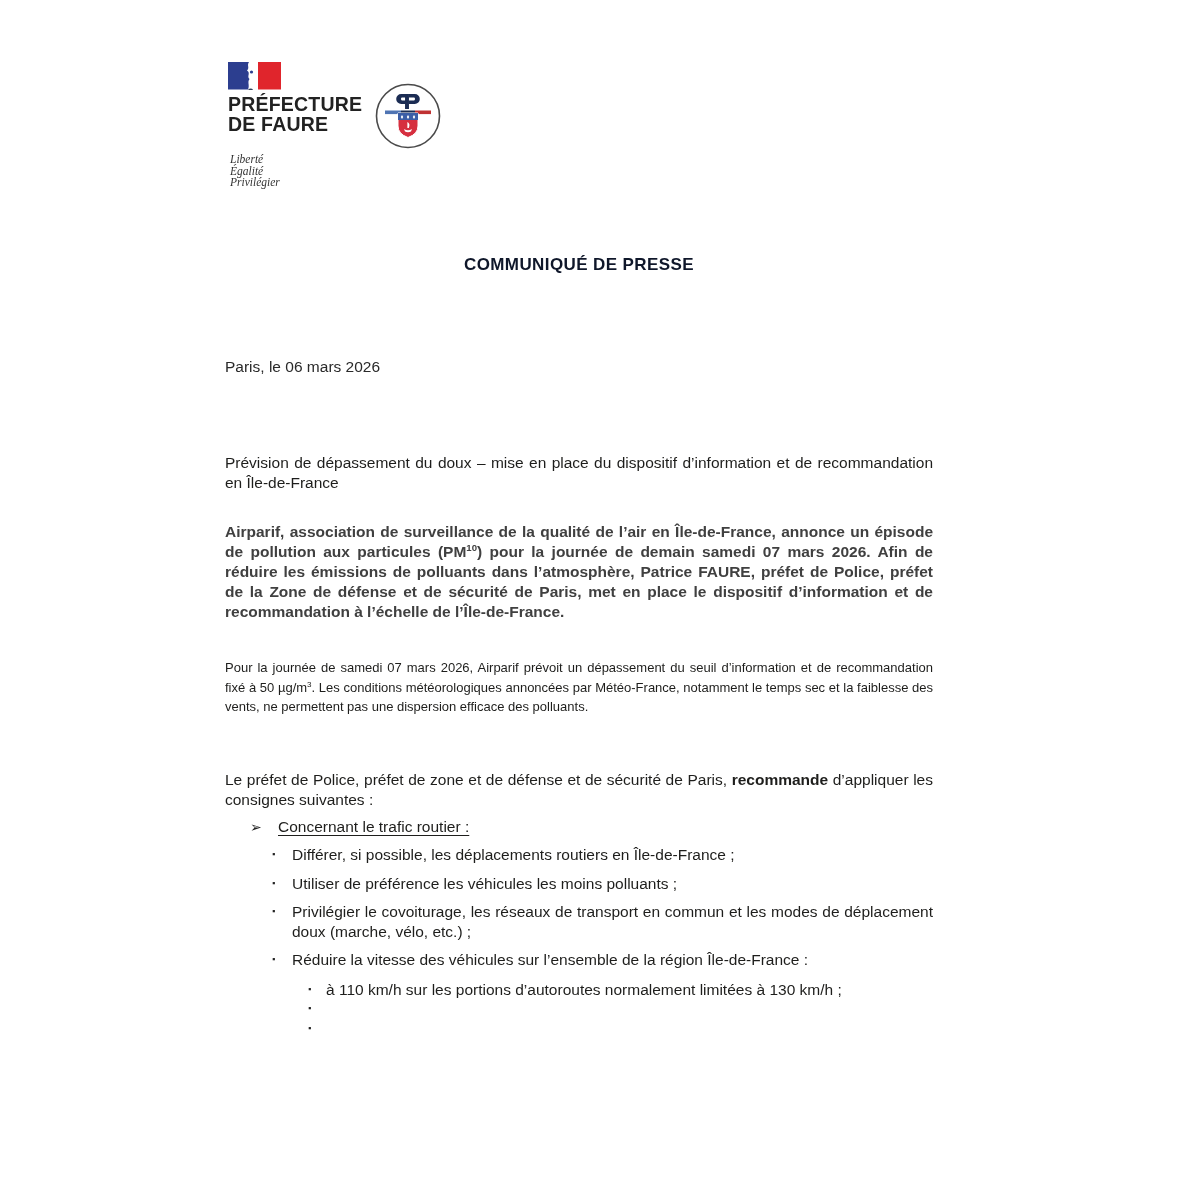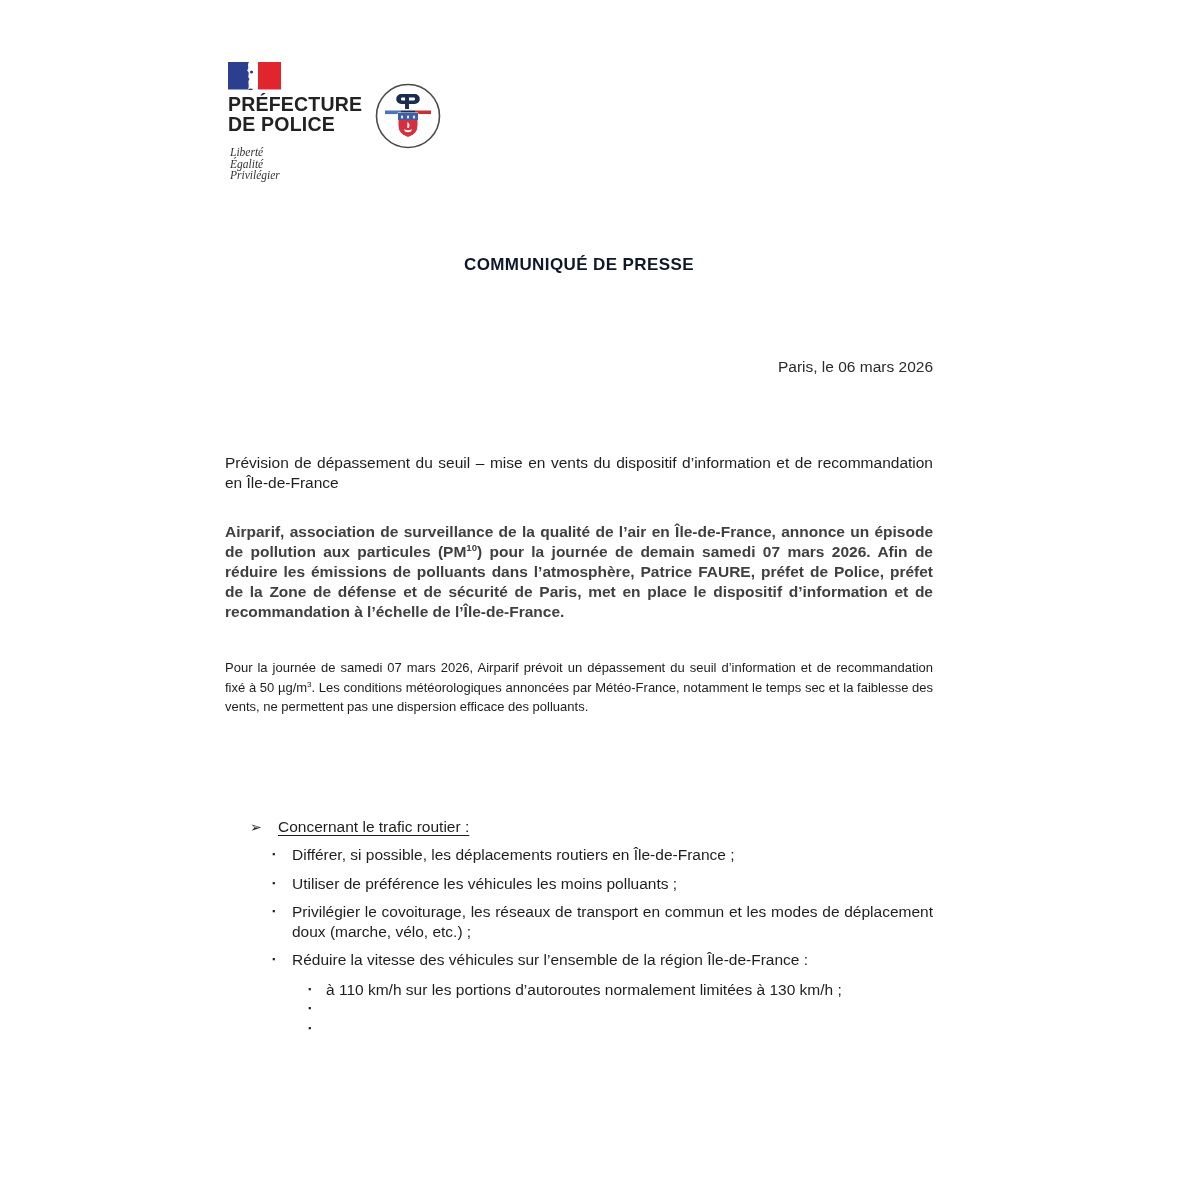--- a/index.html
+++ b/index.html
@@ -13,29 +13,29 @@
   }
   
   .gov-block{position:absolute;left:228px;top:62px;}
   .flag{position:relative;width:53px;height:28px;}
   .agency-name{
     margin-top:4px;
     font-weight:700;font-size:19.5px;line-height:20px;
     letter-spacing:.2px;color:#222;
   }
   .motto{
-    margin-top:13px;margin-left:2px;
+    margin-top:20px;margin-left:2px;
     font-family:"Liberation Serif","DejaVu Serif",serif;
     font-style:italic;font-size:11.5px;line-height:11.5px;color:#333;
   }
   .pp-logo{position:absolute;left:374px;top:82px;width:68px;height:68px;}
   
   .col{position:absolute;left:225px;width:708px;}
   .doc-type{top:255px;text-align:center;font-weight:700;font-size:17px;letter-spacing:.4px;color:#0f172a;}
-  .dateline{top:358px;text-align:right;font-size:15.5px;color:#2a2a2a;}
+  .dateline{top:358px;text-align:left;font-size:15.5px;color:#2a2a2a;}
   .main-title{top:418px;font-weight:700;font-size:16px;color:#161616;letter-spacing:.2px;}
   .subtitle{top:453px;font-size:15.5px;line-height:19.5px;text-align:justify;}
   .lead{top:522px;font-weight:700;font-size:15.5px;line-height:20px;text-align:justify;color:#404040;}
   .para-forecast{top:658px;font-size:13px;line-height:19.5px;text-align:justify;}
   .para-recommend{top:770px;font-size:15.5px;line-height:19.5px;text-align:justify;}
   .para-recommend b{font-weight:700;}
   sup{font-size:62%;line-height:0;vertical-align:super;}
   
   .traffic-heading{top:817px;display:flex;font-size:15.5px;line-height:20px;}
   .traffic-heading .arrow{width:28px;padding-left:25px;flex:none;font-size:14px;color:#222;}
@@ -60,21 +60,21 @@
     <div class="flag">
       <svg width="53" height="28" viewBox="0 0 53 28">
         <path d="M0,0 H21 C18.5,3.5 22,5.5 19,8.5 C23,11 18.5,14.5 21.5,17 C19,20 22,23 20,27.5 H0 Z" fill="#2c3e8f"></path>
         <rect x="30" y="0" width="23" height="27.5" fill="#e0252c"></rect>
         <circle cx="23.5" cy="10" r="1.6" fill="#2c3e8f"></circle>
         <path d="M20,27.5 q3,-2 5,0 q-2,2 -5,0 Z" fill="#30415c"></path>
       </svg>
     </div>
     <div class="agency-name">
       <div>PRÉFECTURE</div>
-      <div>DE POLICE</div>
+      <div>DE FAURE</div>
     </div>
     <div class="motto">
       <div>Liberté</div>
       <div>Égalité</div>
       <div>Privilégier</div>
     </div>
   </div>
 
   <div class="pp-logo">
     <svg width="68" height="68" viewBox="0 0 68 68">
@@ -104,26 +104,27 @@
         <path d="M33.4,40 q3.2,1.5 1.4,6 h-1.4 Z" fill="#ffffff"></path>
       </g>
     </svg>
   </div>
 
   <div class="col doc-type" style="position:absolute;">COMMUNIQUÉ DE PRESSE</div>
 
   <div class="col dateline" style="position:absolute;">Paris, le 06 mars 2026</div>
 
 
-  <div class="col subtitle" style="position:absolute;">Prévision de dépassement du seuil – mise en vents du dispositif d’information et de recommandation en Île-de-France</div>
+  <div class="col subtitle" style="position:absolute;">Prévision de dépassement du doux – mise en place du dispositif d’information et de recommandation en Île-de-France</div>
 
   <div class="col lead" style="position:absolute;"><span>Airparif, association de surveillance de la qualité de l’air en Île-de-France, annonce un épisode de pollution aux particules (PM</span><sup>10</sup><span>) pour la journée de demain samedi 07 mars 2026. Afin de réduire les émissions de polluants dans l’atmosphère, Patrice FAURE, préfet de Police, préfet de la Zone de défense et de sécurité de Paris, met en place le dispositif d’information et de recommandation à l’échelle de l’Île-de-France.</span></div>
 
   <div class="col para-forecast" style="position:absolute;"><span>Pour la journée de samedi 07 mars 2026, Airparif prévoit un dépassement du seuil d’information et de recommandation fixé à 50 µg/m</span><sup>3</sup><span>. Les conditions météorologiques annoncées par Météo-France, notamment le temps sec et la faiblesse des vents, ne permettent pas une dispersion efficace des polluants.</span></div>
 
+  <div class="col para-recommend" style="position:absolute;"><span>Le préfet de Police, préfet de zone et de défense et de sécurité de Paris, </span><b>recommande</b><span> d’appliquer les consignes suivantes&nbsp;:</span></div>
 
   <div class="col traffic-heading" style="position:absolute;">
     <span class="arrow">➢</span>
     <span class="txt">Concernant le trafic routier&nbsp;:</span>
   </div>
 
   <div class="col list" style="position:absolute;">
 
     <div class="li l1">
       <span class="marker">▪</span>

